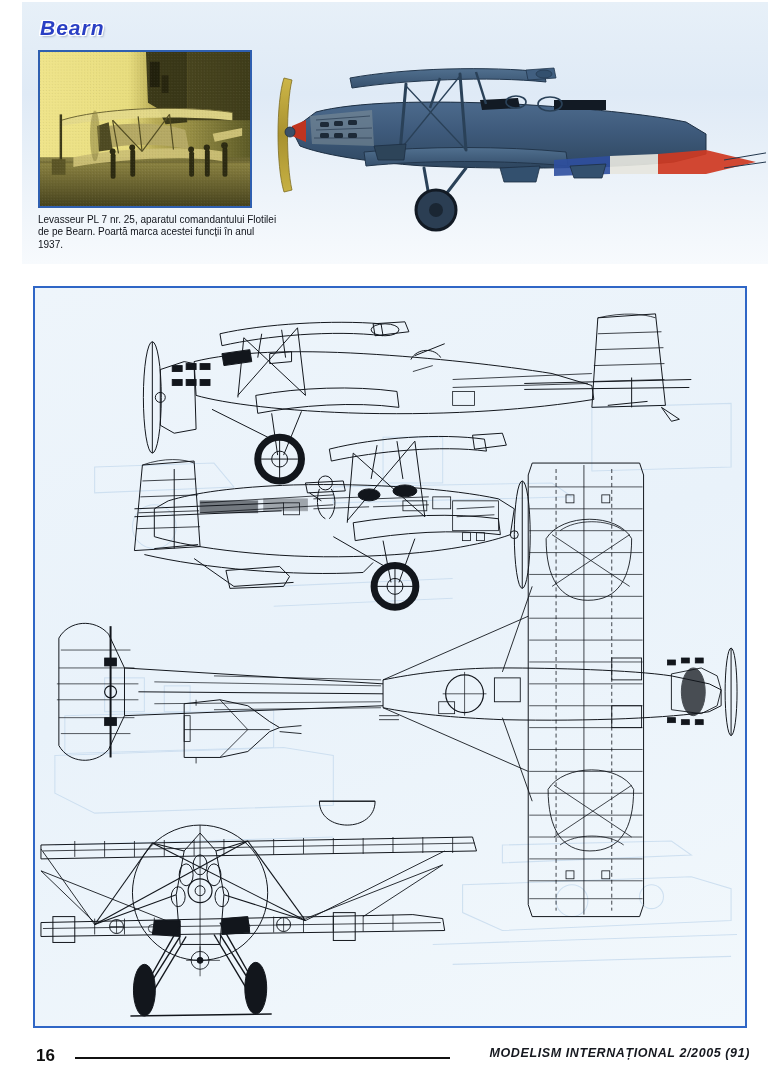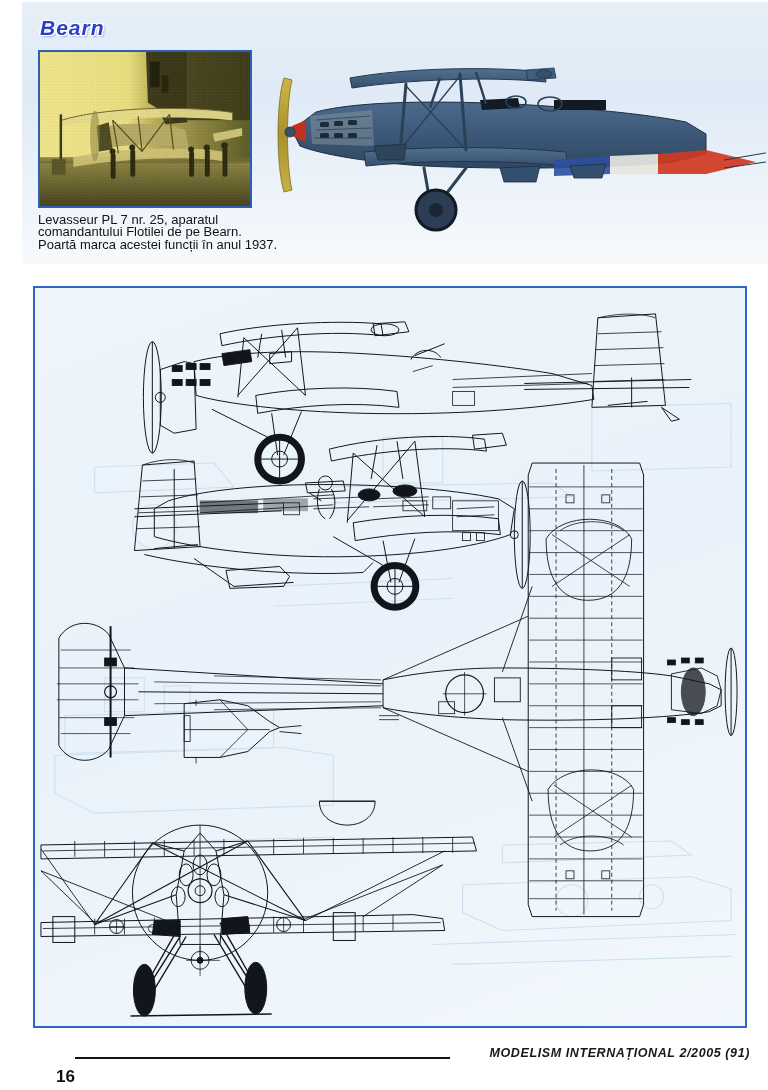--- a/index.html
+++ b/index.html
@@ -54,21 +54,21 @@
     box-sizing: border-box;
     overflow: hidden;
     background: #6b6a35;
   }
   .photo-canvas { position:absolute; left:0; top:0; width:100%; height:100%; }
 
   #photo-caption {
     position: absolute;
     left: 16px; top: 212px;
     width: 240px;
-    font-size: 13px;
+    font-size: 10px;
     line-height: 12.4px;
     color: #10131a;
     font-family: "Liberation Sans", sans-serif;
   }
 
   
   #profile-art {
     position: absolute;
     left: 232px; top: 40px;
     width: 512px; height: 200px;
@@ -87,25 +87,24 @@
   .bp-canvas { position:absolute; left:0; top:0; width:100%; height:100%; }
 
   
   #footer {
     position: absolute;
     left: 0; top: 1040px;
     width: 768px; height: 40px;
   }
   #page-number {
     position: absolute;
-    left: 56px; top: 6px;
+    left: 36px; top: 6px;
     font-size: 17px;
     font-weight: bold;
     color: #101010;
-    margin-top: 21px;
   }
   #footer-rule {
     position: absolute;
     left: 75px; top: 17px;
     width: 375px; height: 2px;
     background: #111111;
   }
   #footer-issue {
     position: absolute;
     right: 18px; top: 6px;

